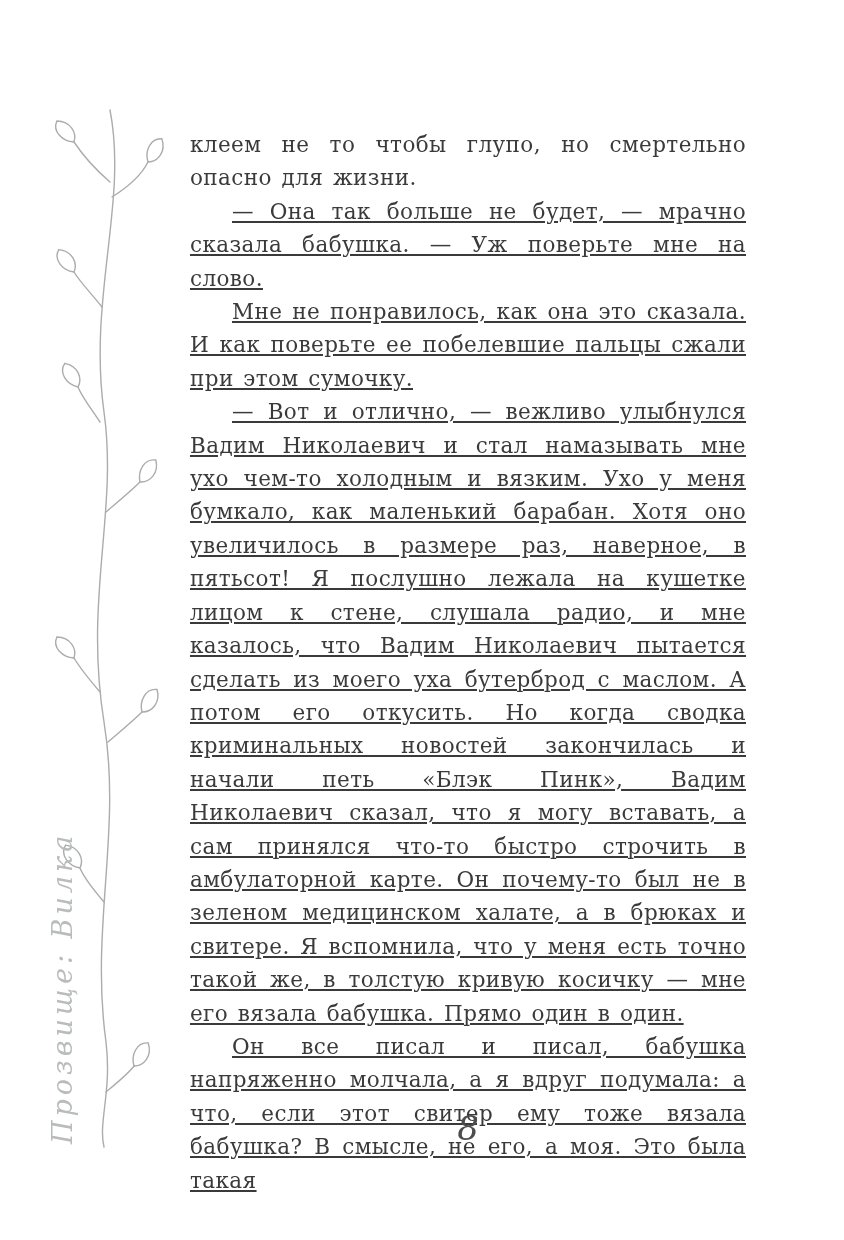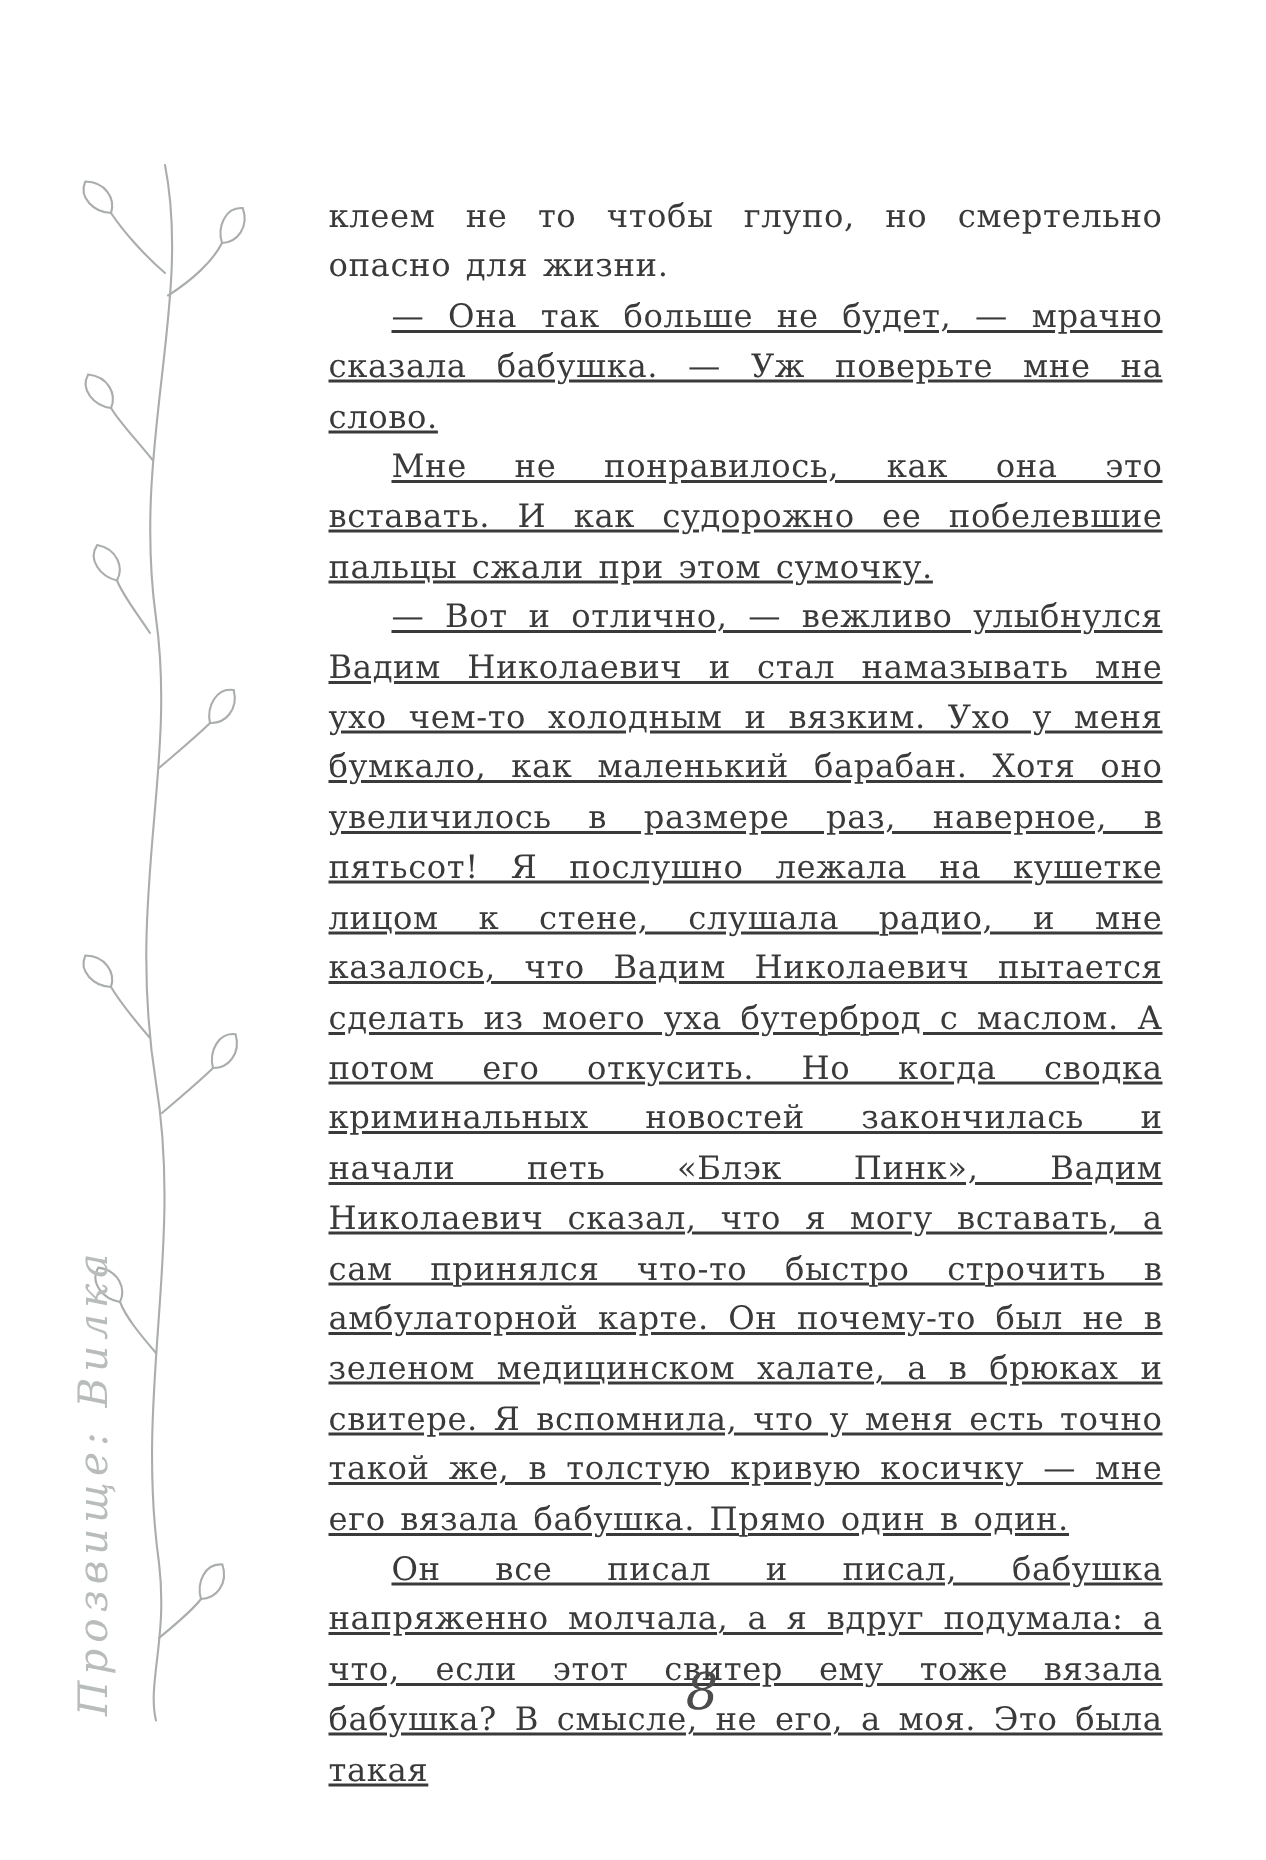--- a/index.html
+++ b/index.html
@@ -53,21 +53,20 @@
     position: absolute;
     left: 190px;
     top: 128px;
     width: 556px;
     color: #3a3a3a;
     font-size: 21.5px;
     line-height: 33.4px;
     text-align: justify;
     letter-spacing: 0.4px;
     word-spacing: 2.5px;
-    margin-left: 29px;
   }
   .text-block p {
     margin: 0;
     padding: 0;
   }
   .text-block p.indent {
     text-indent: 42px;
     text-decoration: underline;
   }
 
@@ -117,20 +116,20 @@
       <use href="#bud" transform="translate(32,776) rotate(-28)"></use>
       <use href="#bud" transform="translate(86,974) rotate(36)"></use>
     </svg>
   </div>
 
   <div class="margin-label">Прозвище: Вилка</div>
 
   <main class="text-block">
     <p>клеем не то чтобы глупо, но смертельно опасно для жизни.</p>
     <p class="indent">— Она так больше не будет, — мрачно сказала бабушка. — Уж поверьте мне на слово.</p>
-    <p class="indent">Мне не понравилось, как она это вставать. И как судорожно ее побелевшие пальцы сжали при этом сумочку.</p>
+    <p class="indent">Мне не понравилось, как она это сказала. И как поверьте ее побелевшие пальцы сжали при этом сумочку.</p>
     <p class="indent">— Вот и отлично, — вежливо улыбнулся Вадим Николаевич и стал намазывать мне ухо чем-то холодным и вязким. Ухо у меня бумкало, как маленький барабан. Хотя оно увеличилось в размере раз, наверное, в пятьсот! Я послушно лежала на кушетке лицом к стене, слушала радио, и мне казалось, что Вадим Николаевич пытается сделать из моего уха бутерброд с маслом. А потом его откусить. Но когда сводка криминальных новостей закончилась и начали петь «Блэк Пинк», Вадим Николаевич сказал, что я могу вставать, а сам принялся что-то быстро строчить в амбулаторной карте. Он почему-то был не в зеленом медицинском халате, а в брюках и свитере. Я вспомнила, что у меня есть точно такой же, в толстую кривую косичку — мне его вязала бабушка. Прямо один в один.</p>
     <p class="indent">Он все писал и писал, бабушка напряженно молчала, а я вдруг подумала: а что, если этот свитер ему тоже вязала бабушка? В смысле, не его, а моя. Это была такая</p>
   </main>
 
   <div class="page-number">8</div>
 
 </div>
 
 </body></html>

